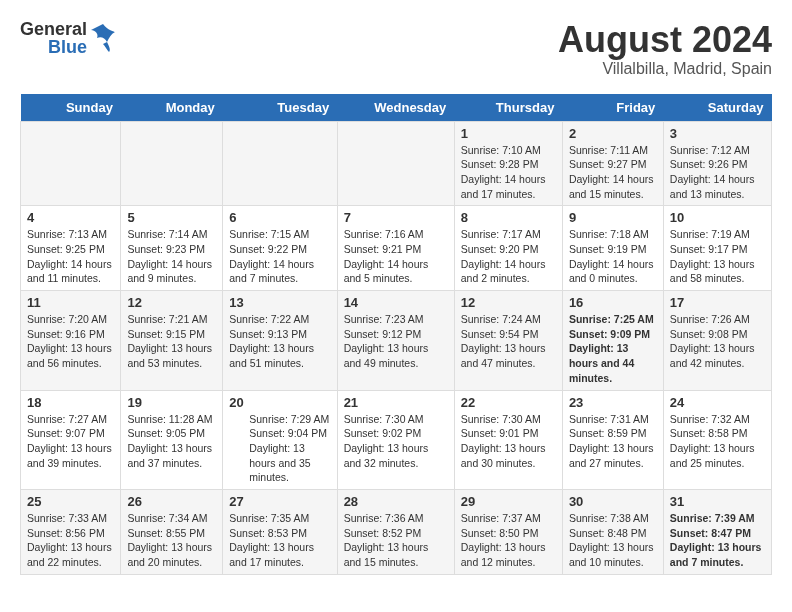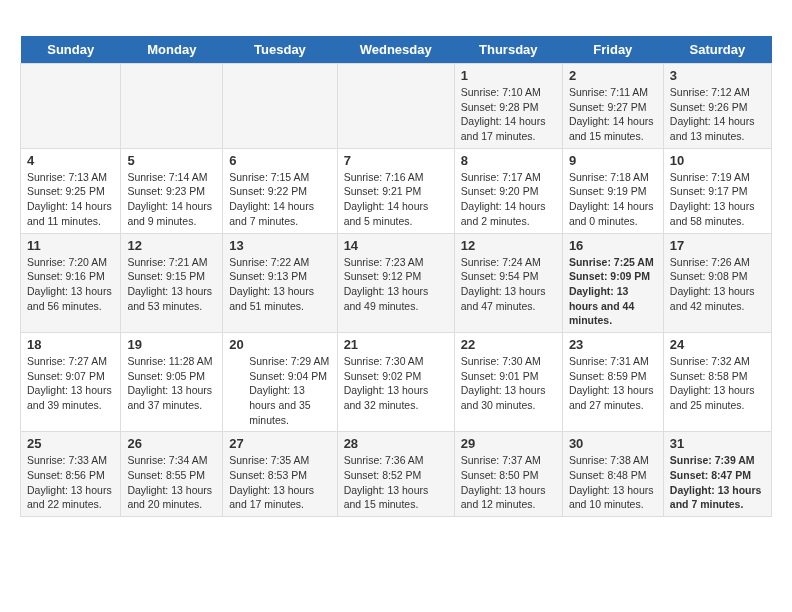--- a/index.html
+++ b/index.html
@@ -35,21 +35,21 @@
       color: #555;
     }
     table {
       width: 100%;
       border-collapse: collapse;
       font-size: 11px;
     }
     thead tr th {
       background-color: #2a6db5;
       color: #fff;
-      text-align: center;
+      text-align: right;
       padding: 6px 8px;
       font-size: 13px;
       font-weight: bold;
     }
     tbody tr {
       vertical-align: top;
     }
     tbody tr:nth-child(odd) td {
       background-color: #f5f5f5;
     }
@@ -74,20 +74,36 @@
       line-height: 1.4;
     }
     .empty-cell {
       background-color: #f5f5f5;
     }
   </style>
 </head>
 <body>
 
 <div class="header">
+  <div class="logo">
+  <div style="display:flex; align-items:center; gap:2px;">
+    <div style="display:flex; flex-direction:column; align-items:flex-end; line-height:1;">
+      <span style="font-size:18px; font-weight:bold; color:#333;">General</span>
+      <span style="font-size:18px; font-weight:bold; color:#2a6db5;">Blue</span>
+    </div>
+    <svg width="28" height="32" viewBox="0 0 28 32">
+      <path d="M14 2 C18 8 26 10 26 10 C22 12 20 16 18 20 C16 16 12 14 8 16 C10 12 6 8 2 8 C6 6 10 4 14 2Z" fill="#2a6db5"></path>
+      <path d="M18 20 C20 24 22 28 20 30 C18 28 16 24 14 22Z" fill="#2a6db5"></path>
+    </svg>
+  </div>
+</div>
+  <div class="title-block">
+    <h1>August 2024</h1>
+    <h2>Villalbilla, Madrid, Spain</h2>
+  </div>
 </div>
 
 <table>
   <thead>
     <tr>
     <th>Sunday</th>
         <th>Monday</th>
         <th>Tuesday</th>
         <th>Wednesday</th>
         <th>Thursday</th>

